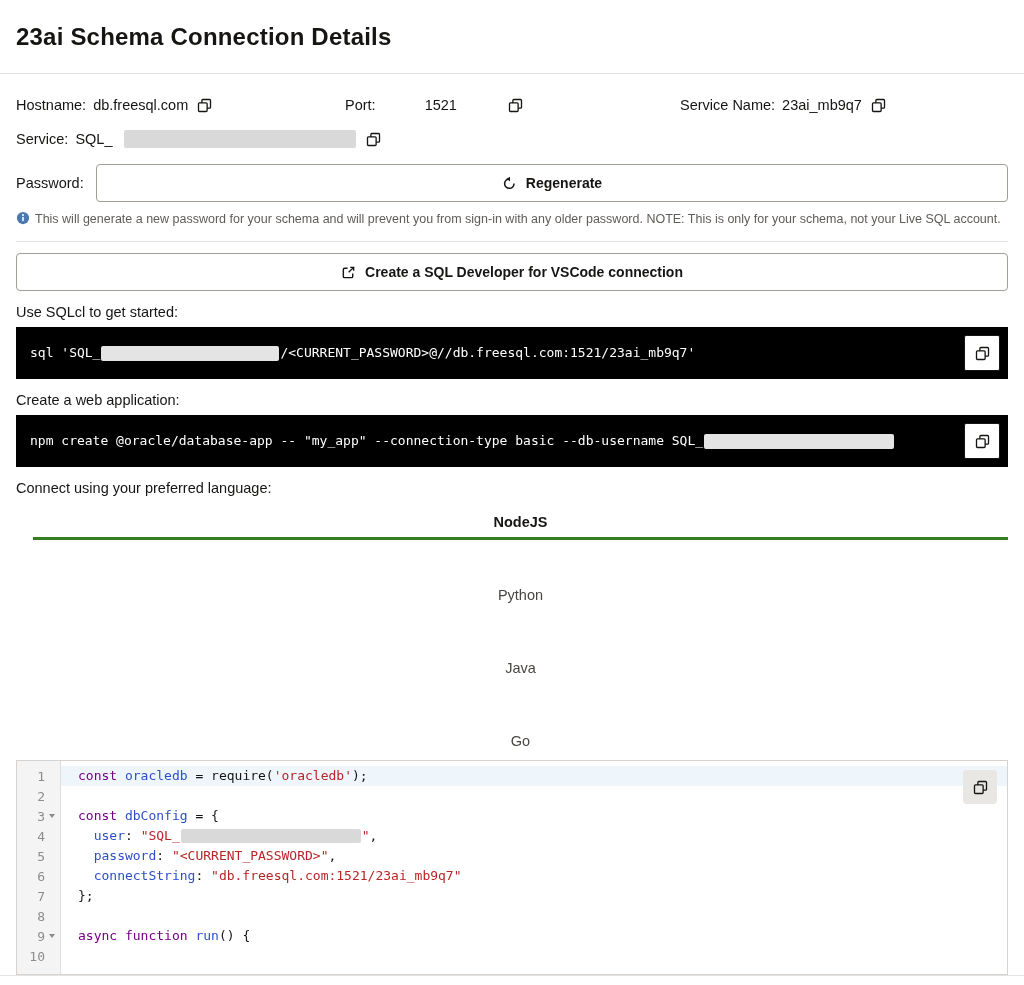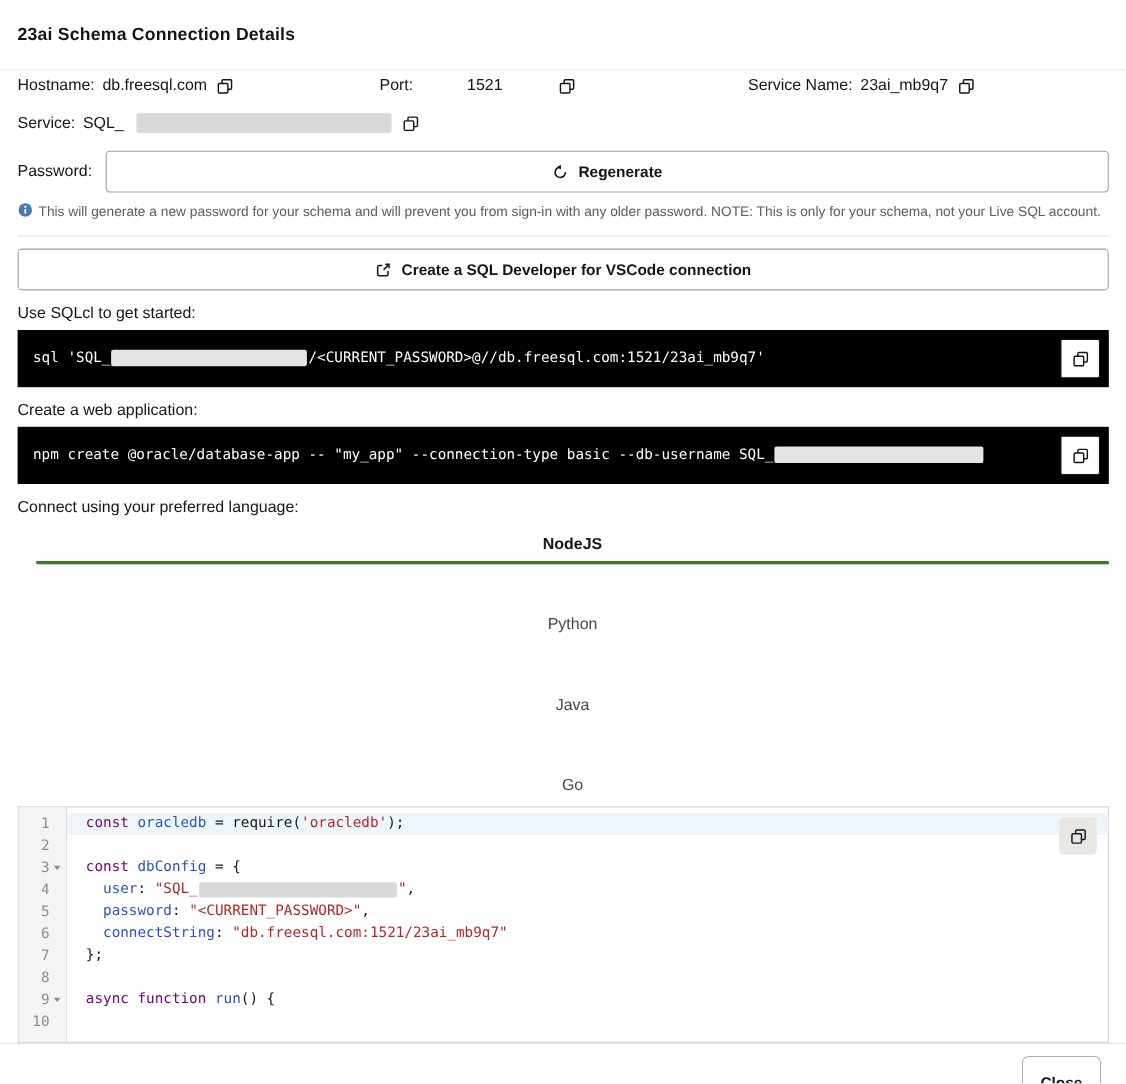--- a/index.html
+++ b/index.html
@@ -12,26 +12,26 @@
     --string:#b82525;
     --info-icon:#4a78b0;
     --active-line-bg:#eef6fc;
   }
   *{box-sizing:border-box;}
   html,body{margin:0;padding:0;background:#fff;}
   body{width:1024px;height:985px;font-family:"Liberation Sans",sans-serif;color:#161513;}
   .dialog{width:1024px;height:985px;display:flex;flex-direction:column;background:#fff;overflow:hidden;}
 
   header{padding:23px 16px 22px;border-bottom:1px solid #e5e3e1;}
-  h1{margin:0;font-size:16px;font-weight:700;letter-spacing:.2px;}
+  h1{margin:0;font-size:24px;font-weight:700;letter-spacing:.2px;}
 
   .content{flex:1;padding:0 16px;}
 
   .row{display:flex;align-items:center;}
-  .row-line1{margin-top:3px;height:22px;}
+  .row-line1{margin-top:20px;height:22px;}
   .row-line2{margin-top:12px;height:22px;}
   .field{display:flex;align-items:center;}
   .field .lbl{font-size:14.5px;margin-right:7px;}
   .field .val{font-size:14.5px;margin-right:9px;}
   .w1{width:329px;}
   .w2{width:335px;gap:42px;}
 
   .icon-btn{background:none;border:none;padding:0;margin:0;color:#161513;display:inline-flex;align-items:center;cursor:pointer;}
 
   .copy-svg{width:15px;height:15px;display:block;}

